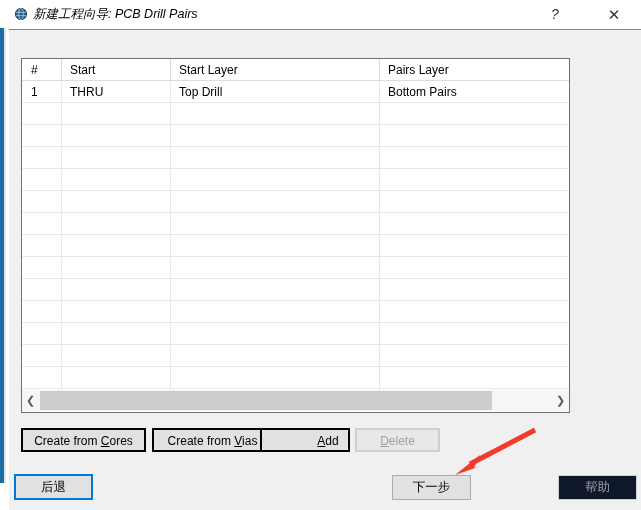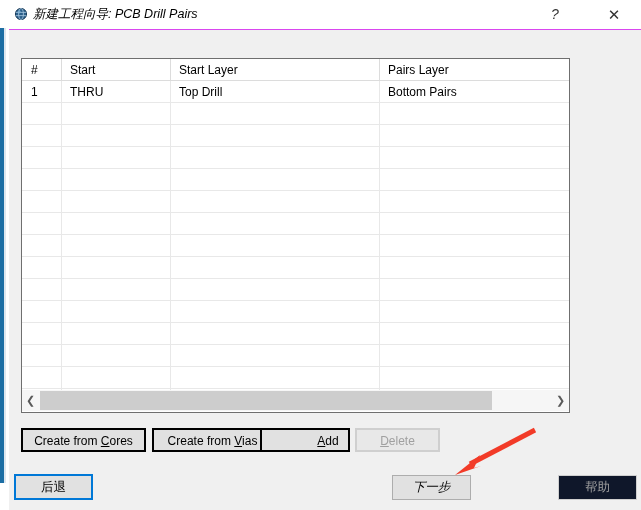--- a/index.html
+++ b/index.html
@@ -198,21 +198,21 @@
     cursor: default;
     user-select: none;
     white-space: nowrap;
   }
   #btn-back {
     left: 5px; width: 79px; top: 474px; height: 26px;
     border: 2px solid #4d7c0f;
     background: #e1e1e1;
     line-height: 22px;
   }
-  #btn-next   { left: 383px; width: 79px; font-style: italic; }
+  #btn-next   { left: 383px; width: 79px; }
   #btn-cancel { left: 466px; width: 79px; }
   #btn-help   { left: 549px; width: 79px; color: #a0a0a0; background: #0f172a; border-color: #cfcfcf; }
 
   
   #annot-arrow {
     position: absolute;
     left: 0; top: 0;
     width: 641px; height: 510px;
     pointer-events: none;
   }

